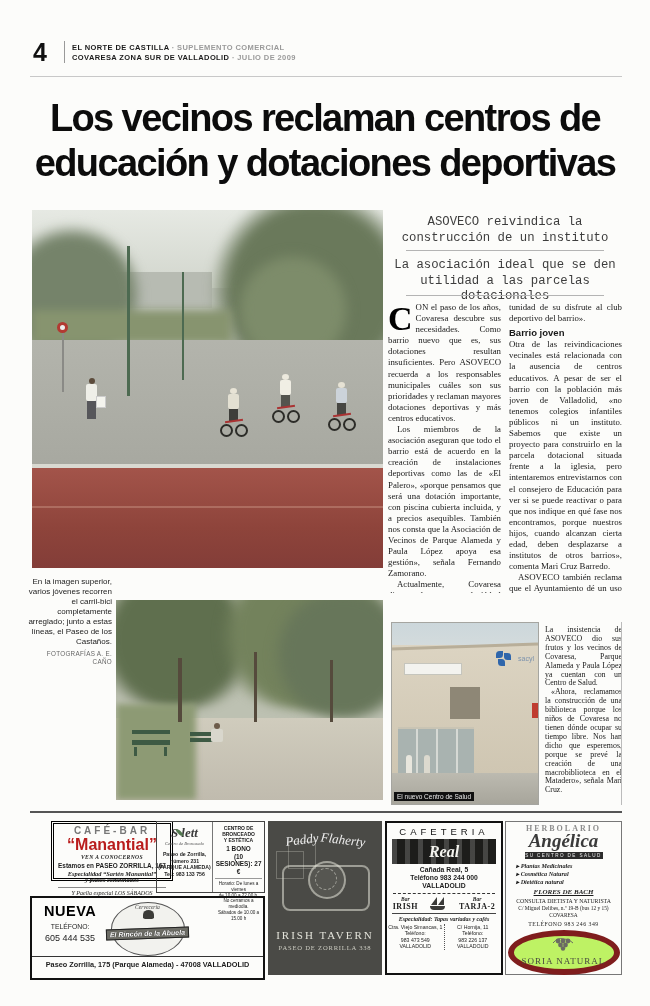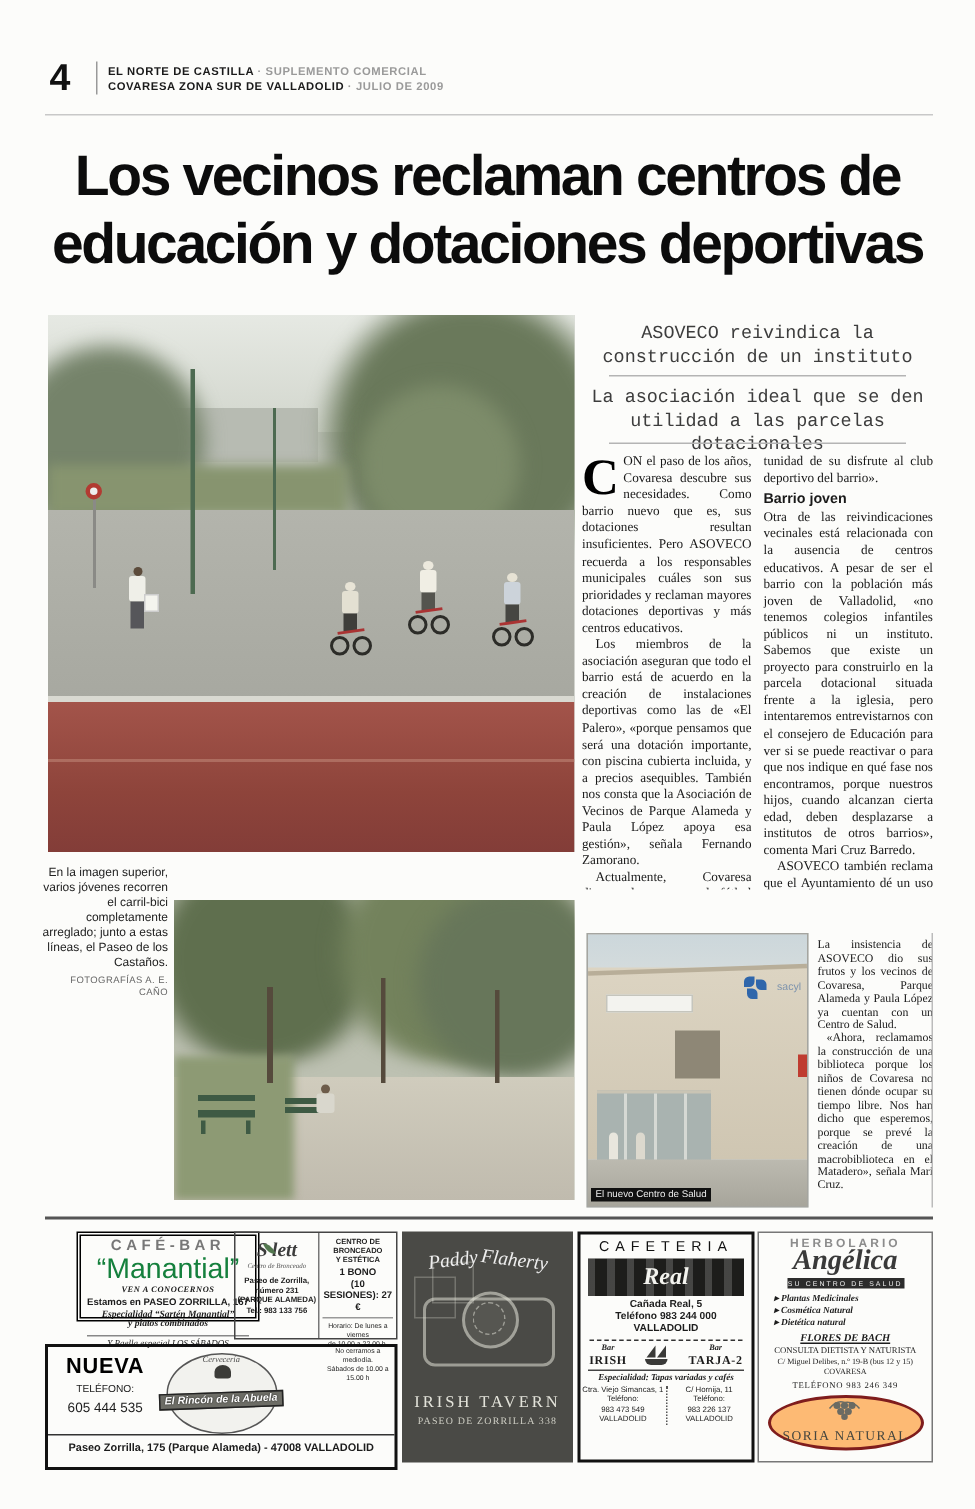--- a/index.html
+++ b/index.html
@@ -98,21 +98,21 @@
   .salud-text p.ind{text-indent:6px;}
   .salud-vrule{left:621px;top:622px;width:1px;height:183px;background:#bbb;}
 
   
   .ads-rule{left:30px;top:811px;width:592px;height:2px;background:#555;}
   .ad{box-sizing:border-box;font-family:"Liberation Sans",sans-serif;}
 
   .ad-man{left:31px;top:821px;width:122px;height:60px;border:3px double #000;text-align:center;
           padding-top:2px;line-height:1;margin-left:20px;}
   .man-kicker{font-weight:bold;font-size:10px;letter-spacing:3px;color:#777;}
-  .man-name{font-weight:normal;font-size:19px;margin-top:1px;color:#15803d;}
+  .man-name{font-weight:bold;font-size:16px;margin-top:1px;color:#b91c1c;}
   .man-tag{font-family:"Liberation Serif",serif;font-style:italic;font-weight:bold;font-size:5.6px;margin-top:2px;letter-spacing:.4px;}
   .man-addr{font-weight:bold;font-size:6.4px;margin-top:2px;}
   .man-spec{font-family:"Liberation Serif",serif;font-style:italic;font-weight:bold;font-size:6.4px;margin-top:2px;}
   .man-foot{font-family:"Liberation Serif",serif;font-style:italic;font-size:6px;margin:3px 4px 0;
             border-top:1px solid #888;padding-top:2px;}
 
   .ad-sti{left:156px;top:821px;width:109px;height:72px;border:1px solid #444;display:flex;}
   .sti-left{width:54%;text-align:center;padding-top:3px;}
   .sti-logo{font-family:"Liberation Serif",serif;font-style:italic;font-weight:bold;font-size:13px;color:#3c3c3c;}
   .leaf{display:inline-block;width:5px;height:9px;background:#53784f;border-radius:0 100% 0 100%;
@@ -153,32 +153,32 @@
   .sail{position:absolute;width:0;height:0;border-left:6px solid transparent;border-bottom:8px solid #3a3a38;top:0;}
   .s1{left:2px;} .s2{left:9px;}
   .hull{position:absolute;bottom:0;left:1px;width:15px;height:4px;background:#3a3a38;border-radius:0 0 5px 5px;}
   .real-spec{font-family:"Liberation Serif",serif;font-style:italic;font-weight:bold;font-size:6px;margin-top:2px;
              border-top:1px solid #444;margin-left:5px;margin-right:5px;padding-top:2px;}
   .real-locs{display:flex;margin-top:2px;font-size:5.2px;line-height:6.6px;}
   .real-loc{width:50%;}
   .real-loc.r{border-left:1px dotted #555;}
 
   .ad-ang{left:505px;top:821px;width:117px;height:154px;border:1px solid #777;text-align:center;}
-  .ang-kicker{font-family:Liberation Sans, sans-serif;font-weight:bold;font-size:8px;letter-spacing:2px;color:#8c8c8c;margin-top:2px;}
+  .ang-kicker{font-family:Liberation Serif, serif;font-weight:bold;font-size:8px;letter-spacing:2px;color:#8c8c8c;margin-top:2px;}
   .ang-name{font-family:"Liberation Serif",serif;font-style:italic;font-weight:bold;font-size:19px;color:#3a3a3a;margin-top:-3px;}
   .ang-band{margin:0 auto;width:78px;background:#2c2c2c;color:#eee;font-size:4.6px;letter-spacing:1.4px;padding:1px 0;}
   .ang-items{text-align:left;margin:3px 0 0 10px;font-family:"Liberation Serif",serif;font-style:italic;
              font-weight:bold;font-size:6.2px;line-height:8px;}
   .ang-flores{font-family:"Liberation Serif",serif;font-style:italic;font-weight:bold;font-size:7px;
               text-decoration:underline;margin-top:2px;}
   .ang-cons{font-family:"Liberation Serif",serif;font-size:5.8px;line-height:7px;margin-top:2px;}
   .ang-addr{font-family:"Liberation Serif",serif;font-size:5.4px;line-height:6.8px;}
   .ang-phone{font-family:"Liberation Serif",serif;font-size:5.8px;letter-spacing:.5px;margin-top:2px;}
-  .soria{margin:3px auto 0;width:100px;height:33px;border:2px solid #7f1d1d;border-radius:50%;position:relative;
-         background:#fdba74;}
+  .soria{margin:3px auto 0;width:100px;height:33px;border:6px solid #7f1d1d;border-radius:50%;position:relative;
+         background:#bef264;}
   .soria-name{position:absolute;left:0;bottom:3px;width:100%;font-family:"Liberation Serif",serif;
               font-size:9px;letter-spacing:1px;color:#47473f;}
   .soria svg{position:absolute;left:36px;top:1px;}
 
   .ad-rin{left:30px;top:896px;width:235px;height:84px;border:2px solid #111;}
   .rin-cols{display:flex;align-items:flex-start;height:56px;}
   .rin-col{width:33%;text-align:center;padding-top:5px;}
   .rin-big{font-weight:bold;font-size:14.5px;letter-spacing:.5px;color:#000;}
   .rin-tel-lbl{font-size:6.8px;margin-top:4px;}
   .rin-tel{font-weight:normal;font-size:9px;margin-top:3px;}

